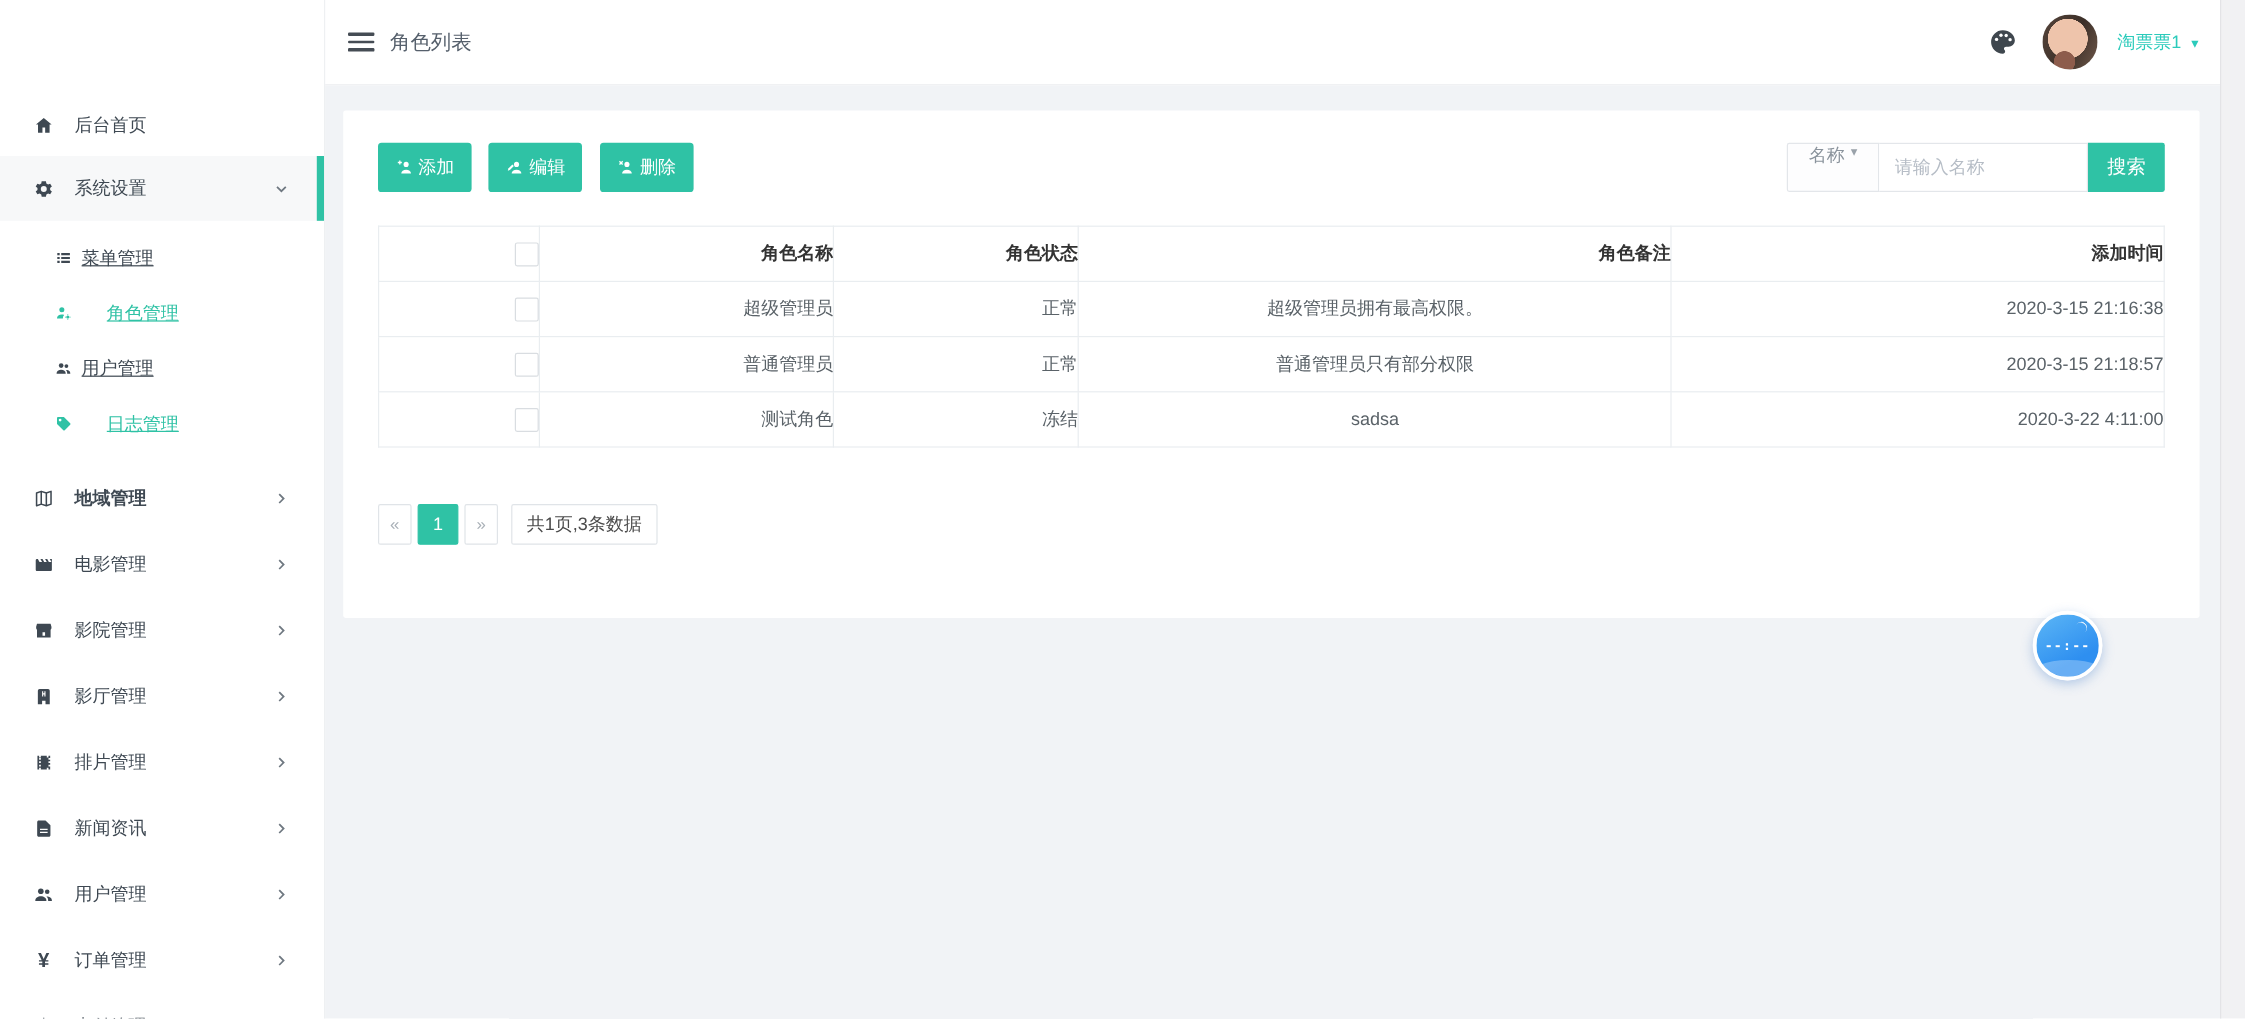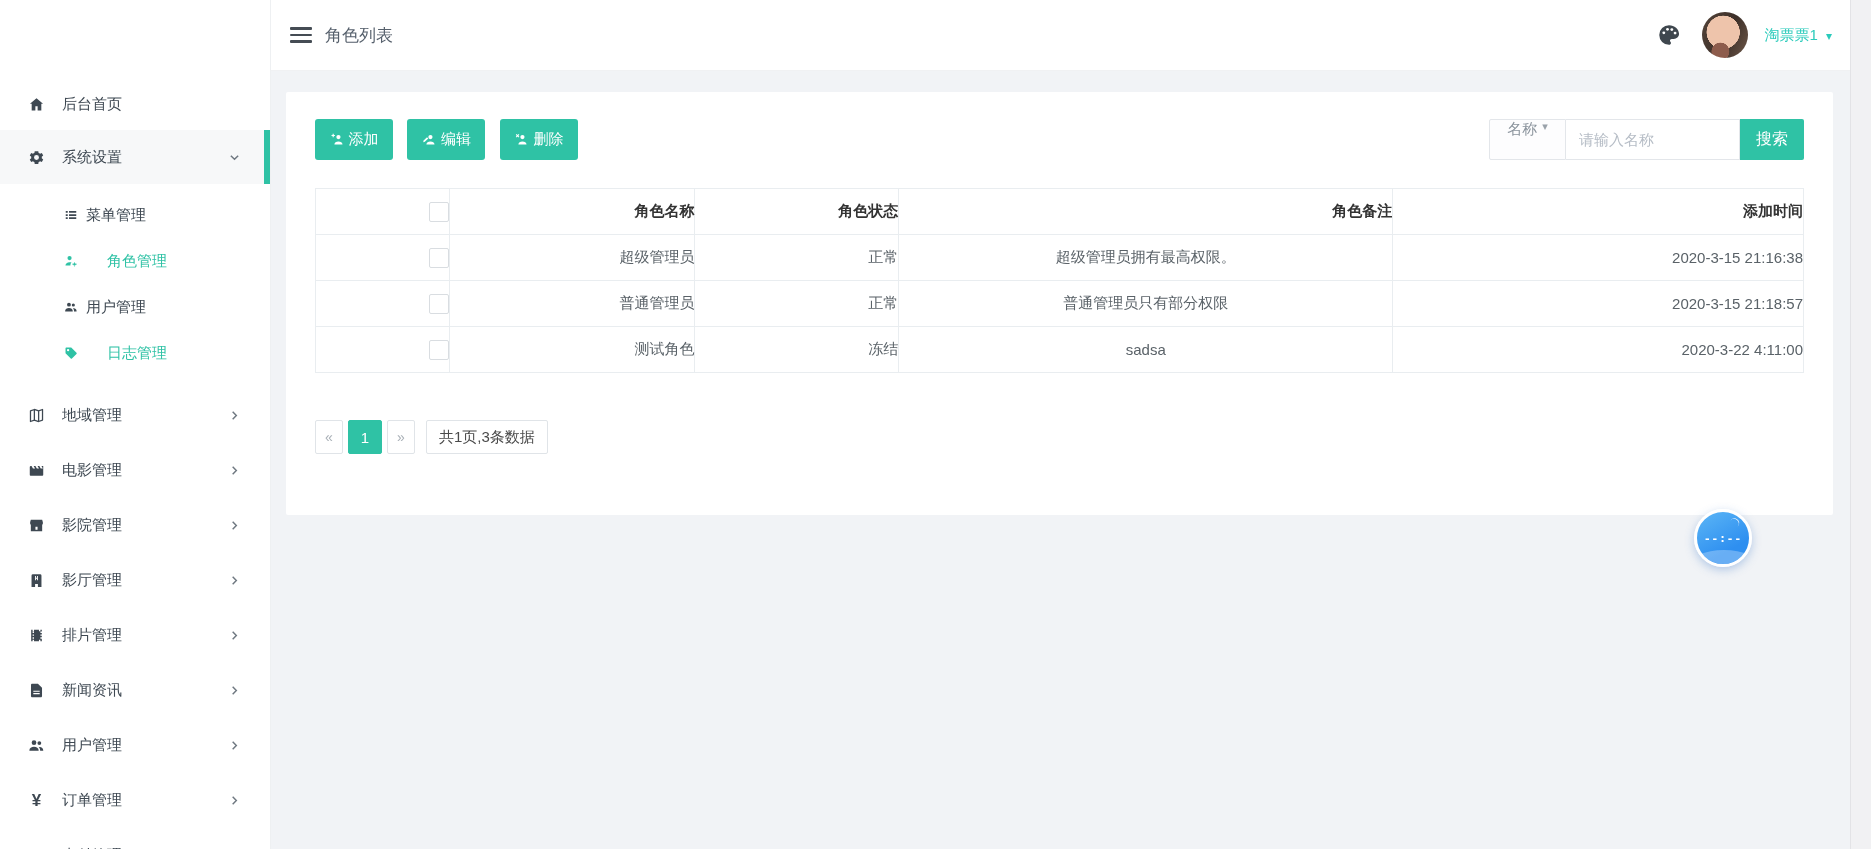--- a/index.html
+++ b/index.html
@@ -8,25 +8,25 @@
 
   
   .sidebar{position:absolute;left:0;top:0;width:270px;height:849px;background:#fff;border-right:1px solid #eef0f2;z-index:3;}
   .side-item{display:flex;align-items:center;height:40px;padding-left:28px;color:#3e4852;font-size:15px;cursor:pointer;position:relative;box-sizing:border-box;}
   .side-item .si-icon{width:17px;height:17px;display:inline-flex;align-items:center;justify-content:center;margin-right:17px;flex:0 0 auto;}
   .side-item .si-icon svg{display:block;}
   .side-item .si-label{flex:0 0 auto;}
   .side-item .chev{position:absolute;right:30px;color:#6f7881;display:inline-flex;}
   .side-item.parent-active{height:54px;background:#f7f8f9;margin-top:6px;}
   .side-item.parent-active::after{content:"";position:absolute;right:0;top:0;bottom:0;width:6px;background:#2fc2a5;}
-  .side-sub{height:46px;padding-left:64px;font-size:15px;}
+  .side-sub{height:46px;padding-left:46px;font-size:15px;text-decoration:underline;}
   .side-sub .si-icon{width:14px;height:14px;margin-right:8px;}
   .teal{color:#2fc2a5;gap:21px;}
   .first-item{margin-top:84px;}
-  .group-gap{margin-top:19px;}
+  .group-gap{margin-top:19px;font-weight:bold;}
   .parent-gap{margin-top:15px;}
   .glyph-icon{font-size:17px;font-weight:bold;line-height:1;}
 
   
   .topbar{position:absolute;left:270px;top:0;width:1581px;height:71px;background:#fff;border-bottom:1px solid #f0f1f3;display:flex;align-items:center;z-index:2;box-sizing:border-box;}
   .hamburger{margin-left:20px;width:22px;height:16px;display:flex;flex-direction:column;justify-content:space-between;cursor:pointer;}
   .hamburger i{display:block;height:2.6px;background:#454c54;border-radius:1px;}
   .page-title{margin-left:13px;font-size:17px;color:#56606c;}
   .topbar-right{margin-left:auto;display:flex;align-items:center;padding-right:19px;}
   .palette-btn{width:26px;height:26px;color:#3f474e;cursor:pointer;display:inline-flex;}

